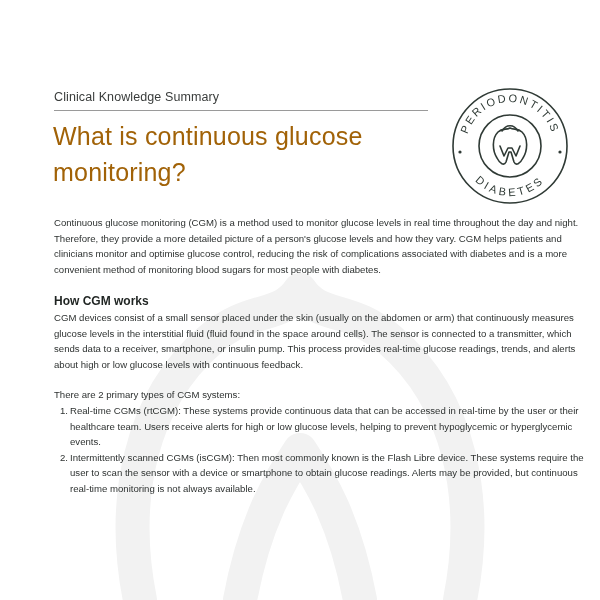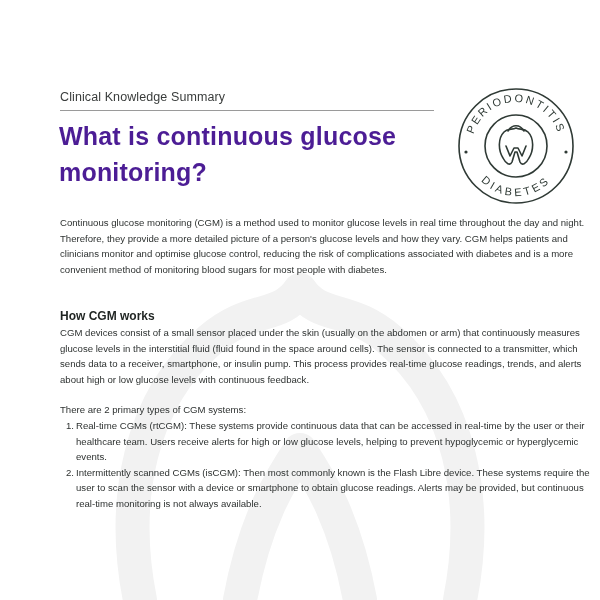--- a/index.html
+++ b/index.html
@@ -18,21 +18,21 @@
   .watermark {
     position: absolute;
     left: 80px;
     top: 250px;
     width: 440px;
     height: 350px;
     z-index: 0;
   }
   .page {
     position: absolute;
-    left: 16px;
+    left: 10px;
     top: 0;
     width: 544px;
     height: 600px;
     z-index: 1;
   }
   .kicker {
     position: absolute;
     left: 44px;
     top: 90px;
     font-size: 12.5px;
@@ -47,22 +47,22 @@
     height: 1px;
     background: #9a9a9a;
   }
   .title {
     position: absolute;
     left: 43px;
     top: 118px;
     width: 380px;
     font-size: 25px;
     line-height: 36px;
-    font-weight: bold;
-    color: #4c1d95;
+    font-weight: normal;
+    color: #a16207;
     margin: 0;
     letter-spacing: 0.2px;
   }
   .logo {
     position: absolute;
     left: 440px;
     top: 86px;
     width: 120px;
     height: 120px;
   }
@@ -71,21 +71,21 @@
     left: 44px;
     top: 215px;
     width: 530px;
     font-size: 9.6px;
     line-height: 15.6px;
     color: #2e3231;
   }
   .content p {
     margin: 0;
   }
-  .content .para { margin-bottom: 32px; }
+  .content .para { margin-bottom: 17px; }
   .content h3 {
     font-size: 12px;
     font-weight: bold;
     margin: 0;
     line-height: 15.6px;
     color: #1f2422;
   }
   .section { margin-bottom: 15px; }
   ol {
     margin: 0;

